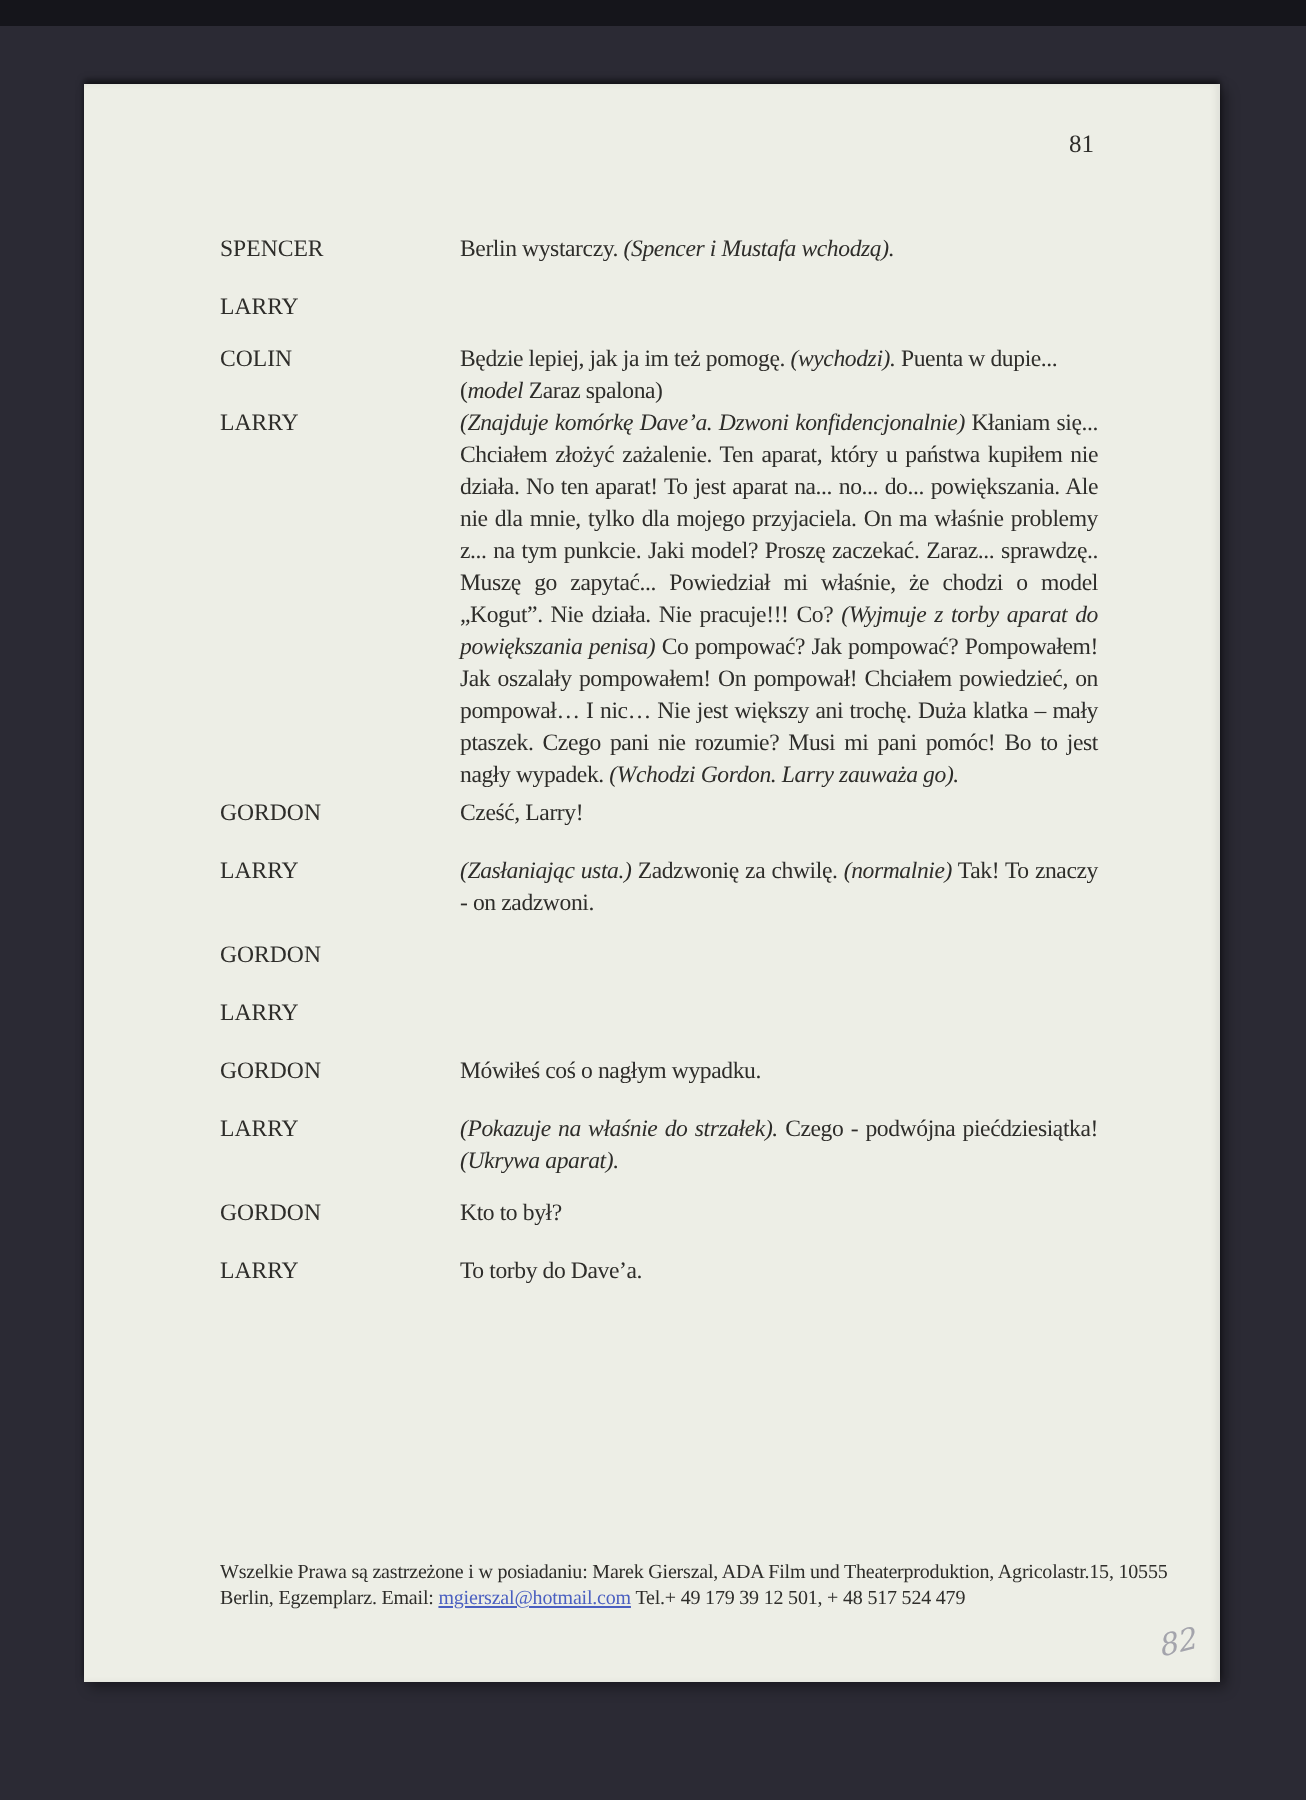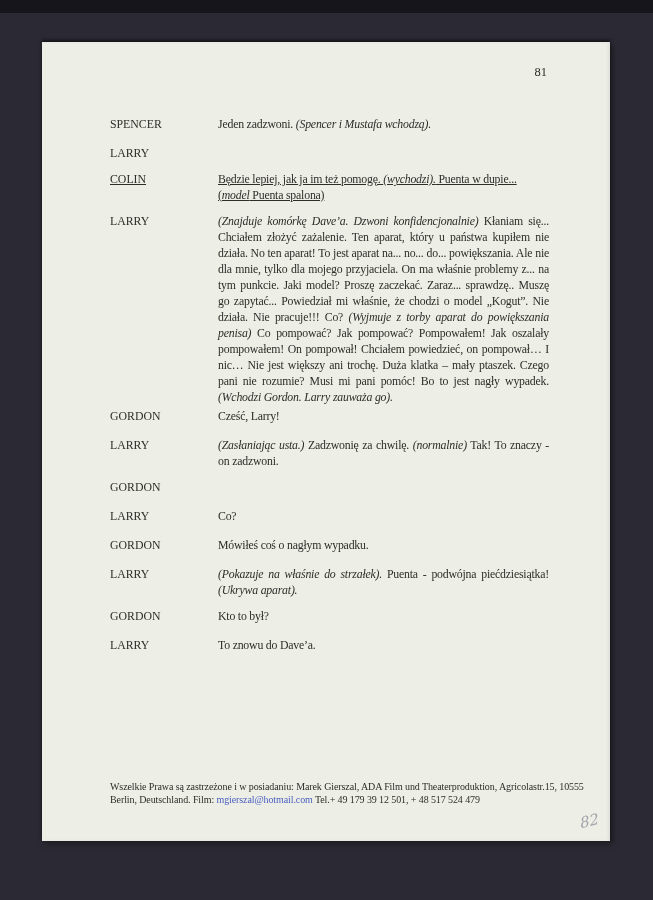--- a/index.html
+++ b/index.html
@@ -21,102 +21,101 @@
   }
   .page-number {
     position:absolute; top:23px; right:63px;
     font-size:12.5px; color: var(--ink,#2e2d2a);
   }
   .script {
     position:absolute; left:68px; top:74px; width:439px;
     color: var(--ink,#2e2d2a);
     font-size:11.8px; line-height:16px; letter-spacing:-0.2px;
   }
-  .row { display:flex; margin-bottom:13px; }
+  .row { display:flex; margin-bottom:13px;gap:12px; }
   .row:nth-child(2){ margin-bottom:10px; }
-  .row:nth-child(3){ margin-bottom:10px;text-decoration:underline; }
+  .row:nth-child(3){ margin-bottom:0; }
   .row:nth-child(4){ margin-bottom:3px; }
   .row:nth-child(6){ margin-bottom:10px; }
   .row:nth-child(10){ margin-bottom:10px; }
   .speaker { flex:0 0 108px; letter-spacing:0; }
   .line { flex:1; text-align:justify; }
   .stage { font-style:italic; }
   .footer {
     position:absolute; left:68px; top:724px; width:478px;
     font-size:10px; line-height:13.5px; letter-spacing:-0.1px;
     color: var(--ink,#2e2d2a);
   }
-  .email-link { color: var(--link,#4a5fc0); cursor:pointer; }
+  .email-link { color: var(--link,#4a5fc0); text-decoration:underline; cursor:pointer; }
   .handwritten {
     position:absolute; right:11px; bottom:11px;
     font-size:15px; font-style:italic;
     font-family:"DejaVu Serif", serif;
     color: var(--pencil,#a4a4ac);
     transform: rotate(-14deg) skewX(-6deg);
   }
 </style>
 </head>
 <body>
 
 <div class="top-band"></div>
 
 <div class="paper">
 
   <div class="page-number">81</div>
 
   <div class="script">
       <div class="row">
         <div class="speaker">SPENCER</div>
-        <div class="line"><span class="plain">Jeden zadzwoni. </span><span class="stage">(Spencer i Mustafa wchodzą).</span></div>
+        <div class="line"><span class="plain">Berlin wystarczy. </span><span class="stage">(Spencer i Mustafa wchodzą).</span></div>
       </div>
       <div class="row">
         <div class="speaker">LARRY</div>
       </div>
       <div class="row">
         <div class="speaker">COLIN</div>
-        <div class="line"><span class="plain">Będzie lepiej, jak ja im też pomogę. </span><span class="stage">(wychodzi).</span><span class="plain"> Puenta w dupie...</span><br><span class="plain">(</span><span class="stage">model</span><span class="plain"> Puenta spalona)</span></div>
+        <div class="line"><span class="plain">Będzie lepiej, jak ja im też pomogę. </span><span class="stage">(wychodzi).</span><span class="plain"> Puenta w dupie...</span><br><span class="plain">(</span><span class="stage">model</span><span class="plain"> Zaraz spalona)</span></div>
       </div>
       <div class="row">
         <div class="speaker">LARRY</div>
         <div class="line"><span class="stage">(Znajduje komórkę Dave’a. Dzwoni konfidencjonalnie)</span><span class="plain"> Kłaniam się... Chciałem złożyć zażalenie. Ten aparat, który u państwa kupiłem nie działa. No ten aparat! To jest aparat na... no... do... powiększania. Ale nie dla mnie, tylko dla mojego przyjaciela. On ma właśnie problemy z... na tym punkcie. Jaki model? Proszę zaczekać. Zaraz... sprawdzę.. Muszę go zapytać... Powiedział mi właśnie, że chodzi o model „Kogut”. Nie działa. Nie pracuje!!! Co? </span><span class="stage">(Wyjmuje z torby aparat do powiększania penisa)</span><span class="plain"> Co pompować? Jak pompować? Pompowałem! Jak oszalały pompowałem! On  pompował! Chciałem powiedzieć, on pompował… I nic… Nie jest większy ani trochę. Duża klatka – mały ptaszek. Czego pani nie rozumie? Musi mi pani pomóc! Bo to jest nagły wypadek. </span><span class="stage">(Wchodzi Gordon. Larry zauważa go).</span></div>
       </div>
       <div class="row">
         <div class="speaker">GORDON</div>
         <div class="line"><span class="plain">Cześć, Larry!</span></div>
       </div>
       <div class="row">
         <div class="speaker">LARRY</div>
         <div class="line"><span class="stage">(Zasłaniając usta.)</span><span class="plain"> Zadzwonię za chwilę. </span><span class="stage">(normalnie)</span><span class="plain"> Tak! To znaczy - on zadzwoni.</span></div>
       </div>
       <div class="row">
         <div class="speaker">GORDON</div>
       </div>
       <div class="row">
         <div class="speaker">LARRY</div>
-        <div class="line"><span class="plain">Co?</span></div>
       </div>
       <div class="row">
         <div class="speaker">GORDON</div>
         <div class="line"><span class="plain">Mówiłeś coś o nagłym wypadku.</span></div>
       </div>
       <div class="row">
         <div class="speaker">LARRY</div>
-        <div class="line"><span class="stage">(Pokazuje na właśnie do strzałek).</span><span class="plain"> Puenta - podwójna piećdziesiątka! </span><span class="stage">(Ukrywa aparat).</span></div>
+        <div class="line"><span class="stage">(Pokazuje na właśnie do strzałek).</span><span class="plain"> Czego - podwójna piećdziesiątka! </span><span class="stage">(Ukrywa aparat).</span></div>
       </div>
       <div class="row">
         <div class="speaker">GORDON</div>
         <div class="line"><span class="plain">Kto to był?</span></div>
       </div>
       <div class="row">
         <div class="speaker">LARRY</div>
-        <div class="line"><span class="plain">To  znowu do Dave’a.</span></div>
+        <div class="line"><span class="plain">To  torby do Dave’a.</span></div>
       </div>
     </div>
 
   <div class="footer">
     <br>
     <span>Wszelkie Prawa są zastrzeżone i w posiadaniu: Marek Gierszal, ADA Film und Theaterproduktion, Agricolastr.15, 10555</span><br>
-    <span>Berlin, Deutschland. Film: </span><a class="email-link">mgierszal@hotmail.com</a><span> Tel.+ 49 179 39 12 501, + 48 517 524 479</span>
+    <span>Berlin, Egzemplarz. Email: </span><a class="email-link">mgierszal@hotmail.com</a><span> Tel.+ 49 179 39 12 501, + 48 517 524 479</span>
   </div>
 
   <div class="handwritten">82</div>
 
 </div>
 
 </body></html>

